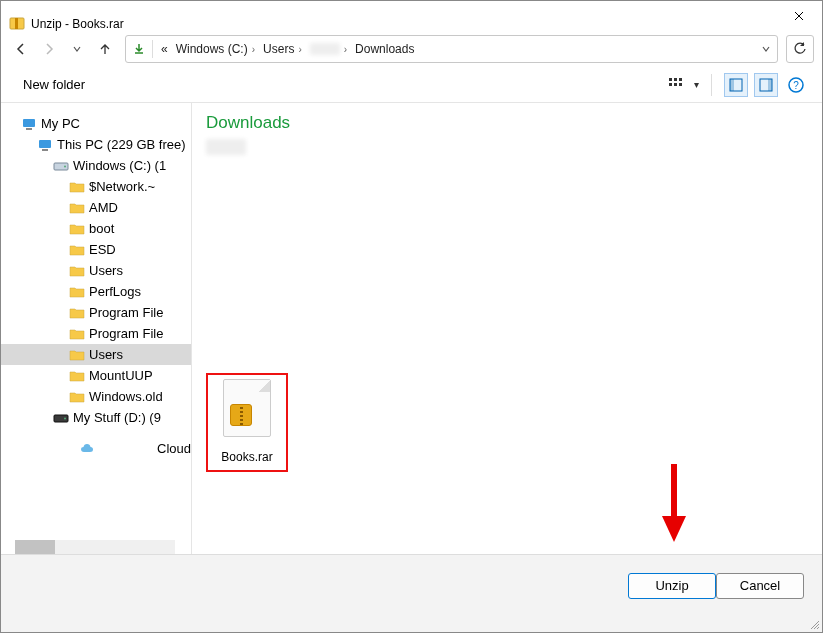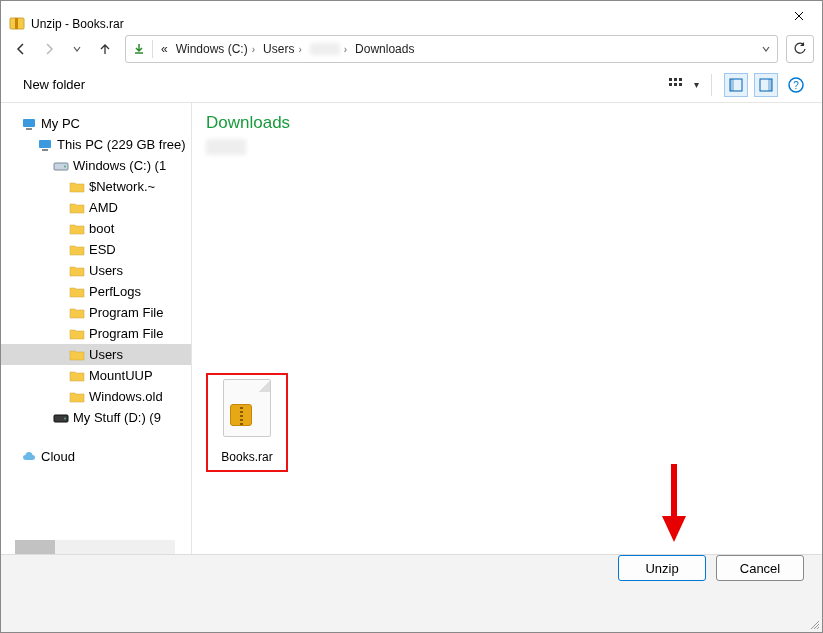--- a/index.html
+++ b/index.html
@@ -40,28 +40,28 @@
   .vsep { width:1px; background:#e5e5e5; }
   .content { flex:1; padding:10px 14px; position:relative; }
   .heading { color:#1a9b3c; font-size:17px; font-weight:400; margin-bottom:6px; }
   .blur { width:40px; height:16px; background:#eee; filter:blur(2px); border-radius:2px; }
   .fileitem { position:absolute; top:270px; left:14px; width:82px; border:2px solid #e11; padding:4px 0 6px; display:flex; flex-direction:column; align-items:center; }
   .fileicon { width:48px; height:58px; background:#fafafa; border:1px solid #ccc; border-radius:2px; position:relative; }
   .fileicon::before { content:""; position:absolute; top:0; right:0; width:12px; height:12px; background:linear-gradient(135deg,#fafafa 50%,#ddd 50%); }
   .fileicon .zip { position:absolute; left:6px; bottom:10px; width:22px; height:22px; background:#e6a817; border-radius:3px; border:1px solid #c78500; }
   .fileicon .zip::after { content:""; position:absolute; left:9px; top:2px; width:3px; height:18px; background:repeating-linear-gradient(#8a5a00 0 2px,#e6a817 2px 4px); }
   .filelabel { font-size:12px; margin-top:13px; }
-  .footer { position:absolute; bottom:0; left:0; right:0; height:78px; background:#f3f3f3; border-top:1px solid #ddd; display:flex; align-items:flex-start; justify-content:flex-end; padding:0 18px 16px; gap:10px; }
+  .footer { position:absolute; bottom:0; left:0; right:0; height:78px; background:#f3f3f3; border-top:1px solid #ddd; display:flex; align-items:center; justify-content:flex-end; padding:0 18px 16px; }
   .btn { min-width:88px; height:26px; border:1px solid #888; background:#fdfdfd; font-size:13px; display:flex; align-items:center; justify-content:center; border-radius:3px; }
   .btn.primary { border:1px solid #0078d4; }
   .grip { position:absolute; right:2px; bottom:2px; width:12px; height:12px; }
   .arrow { position:absolute; right:132px; bottom:84px; }
   
   .folder-svg { fill:#f7c948; stroke:#caa53d; stroke-width:0.5; }
-  .cloud-row { margin-top:18px; }
+  .cloud-row { margin-top:10px;justify-content:space-between; }
 </style>
 </head>
 <body>
 
 <div class="titlebar">
   <span class="app-icon">
     <svg viewBox="0 0 16 16">
         <rect x="1" y="3" width="14" height="11" rx="1" fill="#f7c948" stroke="#caa53d"></rect>
         <rect x="6" y="3" width="3" height="11" fill="#c78500"></rect>
       </svg>

